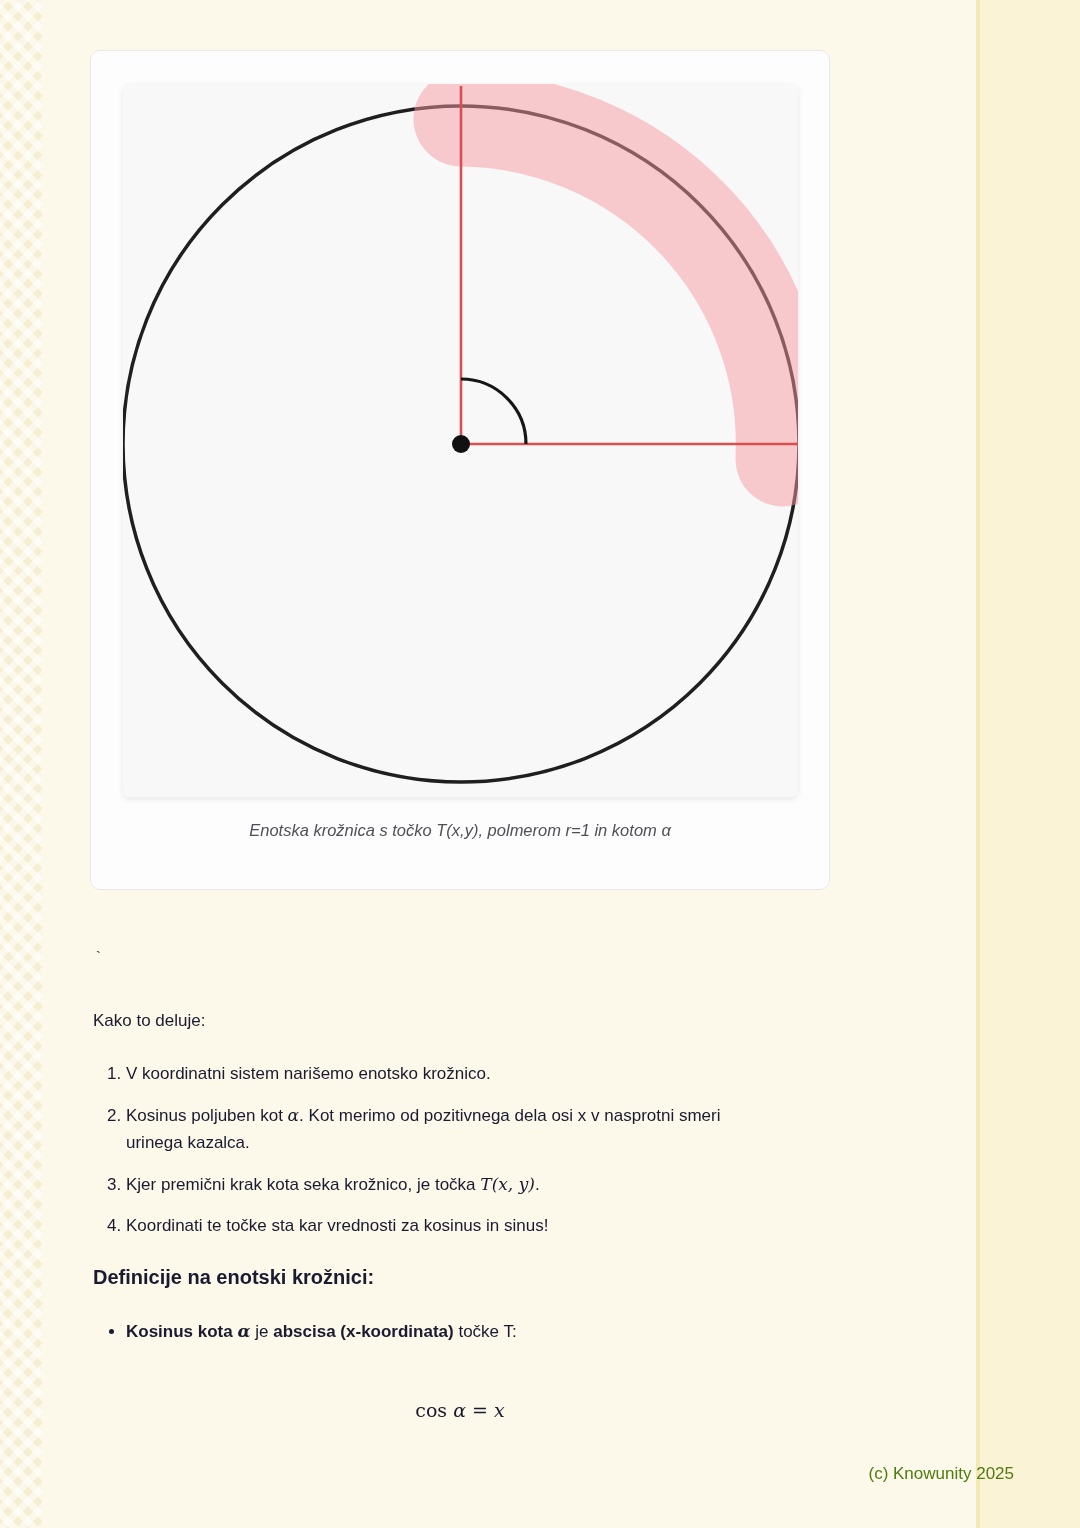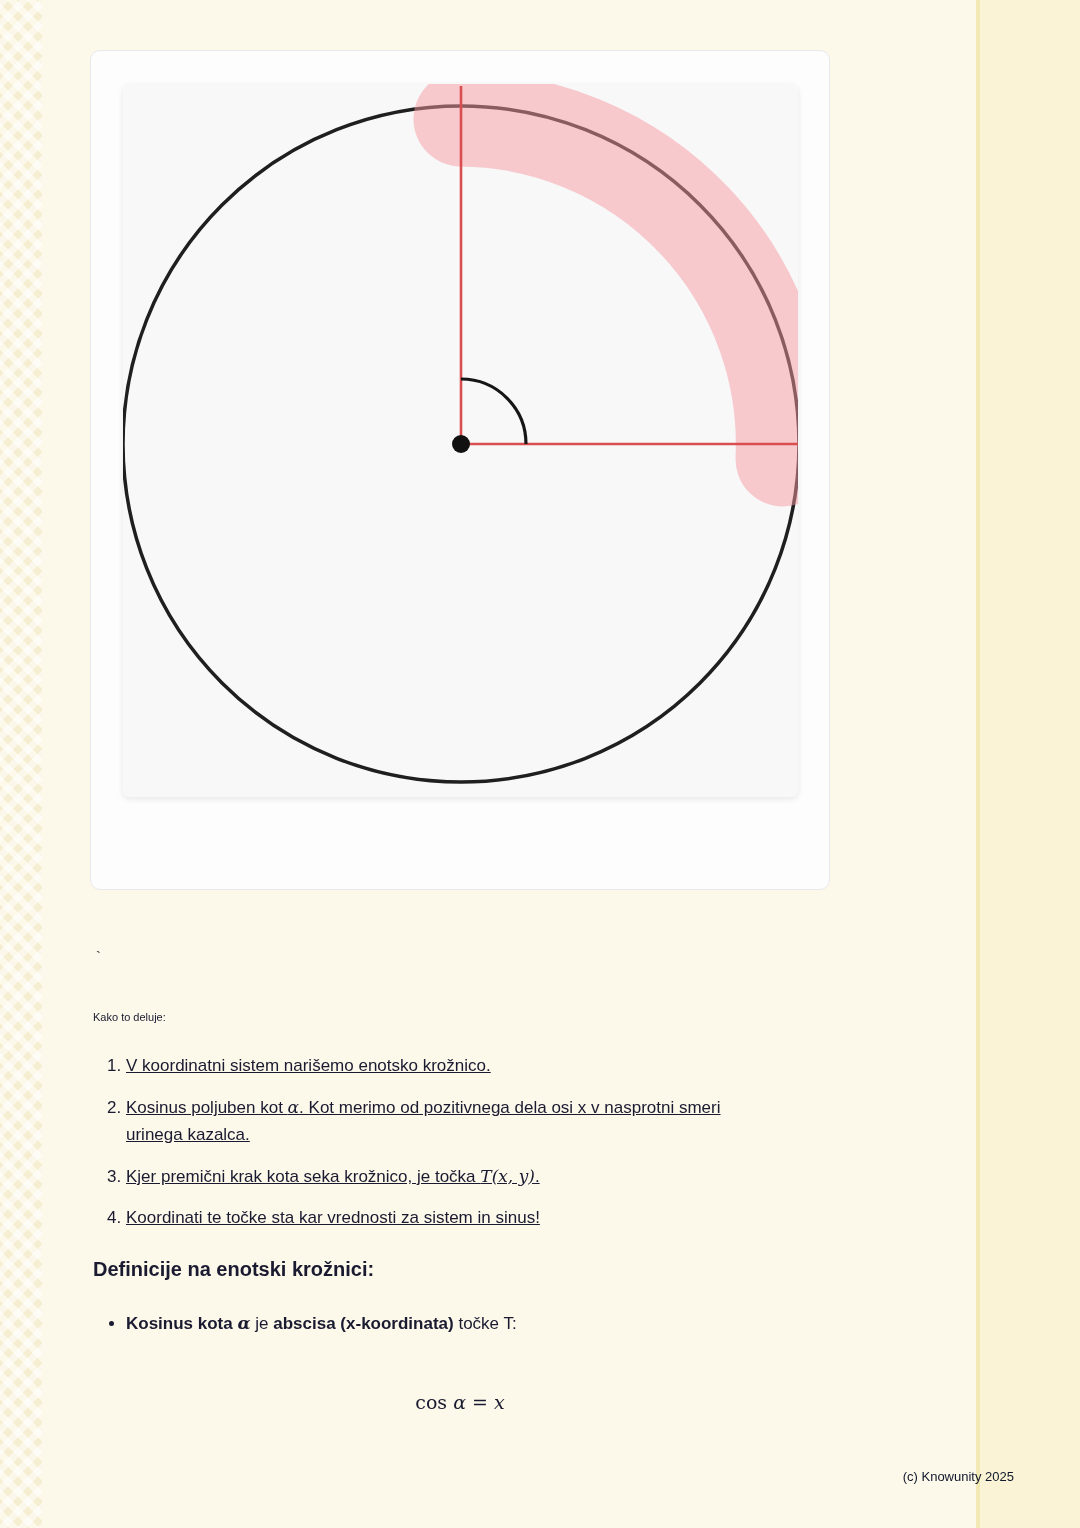--- a/index.html
+++ b/index.html
@@ -31,69 +31,70 @@
   .figure-canvas {
     width:675px; height:713px; background:#f8f8f9; border-radius:6px;
     box-shadow:0 2px 6px rgba(0,0,0,0.09);
     overflow:hidden;
   }
   .figure-caption {
     text-align:center; font-style:italic; color:#4f4f57;
     font-size:16.5px; margin-top:24px;
   }
   .stray { margin:58px 0 0 6px; font-size:15px; color:#2a2a33; }
-  .intro { margin:46px 0 0 3px; font-size:11px; }
+  .intro { margin:46px 0 0 3px; font-size:17px; }
   ol.steps { margin:30px 0 0 14px; padding-left:22px; max-width:660px; }
-  ol.steps li { margin-bottom:15px; line-height:1.55; font-size:17px;text-decoration:underline; }
+  ol.steps li { margin-bottom:15px; line-height:1.55; font-size:17px; }
   .math { font-family:"DejaVu Serif",serif; font-style:italic; }
   .defs-heading { font-weight:bold; font-size:20px; margin:26px 0 0 3px; }
   ul.defs { margin:30px 0 0 14px; padding-left:22px; max-width:660px; }
   ul.defs li { font-size:17px; line-height:1.5; }
   .b { font-weight:bold; }
   .formula { text-align:center; font-family:"DejaVu Serif",serif; font-size:19px; margin-top:55px; }
   .formula .it { font-style:italic; }
-  .copyright { position:absolute; right:66px; bottom:44px; font-size:13px; color:#0f172a; z-index:5; }
+  .copyright { position:absolute; right:66px; bottom:44px; font-size:17px; color:#4d7c0f; z-index:5; }
 </style>
 </head>
 <body>
 
 <div class="left-edge"></div>
 <div class="right-strip"></div>
 
 <div class="content">
 
   <div class="figure-card">
     <div class="figure-canvas">
       <svg viewBox="0 0 675 713" width="675" height="713">
         <circle cx="338" cy="360" r="338" fill="none" stroke-width="3.5" stroke="#1f1f1f"></circle>
         <path d="M 338 35 A 325 325 0 0 1 660 375" fill="none" stroke-width="95" stroke-linecap="round" opacity="0.5" stroke="#f59aa2"></path>
         <line x1="338" y1="360" x2="338" y2="2" stroke-width="2.6" stroke="#d94f4f"></line>
         <line x1="338" y1="360" x2="675" y2="360" stroke-width="2.6" stroke="#d94f4f"></line>
         <path d="M 338 295 A 65 65 0 0 1 403 360" fill="none" stroke-width="3.2" stroke="#161616"></path>
         <circle cx="338" cy="360" r="9" fill="#111111"></circle>
       </svg>
     </div>
+    <div class="figure-caption">Enotska krožnica s točko T(x,y), polmerom r=1 in kotom α</div>
   </div>
 
   <div class="stray">`</div>
 
   <p class="intro">Kako to deluje:</p>
 
   <ol class="steps">
     <li>
       <span>V koordinatni sistem narišemo enotsko krožnico.</span>
     </li>
     <li>
       <span>Kosinus poljuben kot </span><span class="math">α</span><span>. Kot merimo od pozitivnega dela osi x v nasprotni smeri urinega kazalca.</span>
     </li>
     <li>
       <span>Kjer premični krak kota seka krožnico, je točka </span><span class="math">T(x, y)</span><span>.</span>
     </li>
     <li>
-      <span>Koordinati te točke sta kar vrednosti za sistem in sinus!</span>
+      <span>Koordinati te točke sta kar vrednosti za kosinus in sinus!</span>
     </li>
   </ol>
 
   <p class="defs-heading">Definicije na enotski krožnici:</p>
 
   <ul class="defs">
     <li>
       <span class="b">Kosinus kota </span><span class="math b">α</span><span> je </span><span class="b">abscisa (x-koordinata)</span><span> točke T:</span>
     </li>
   </ul>

